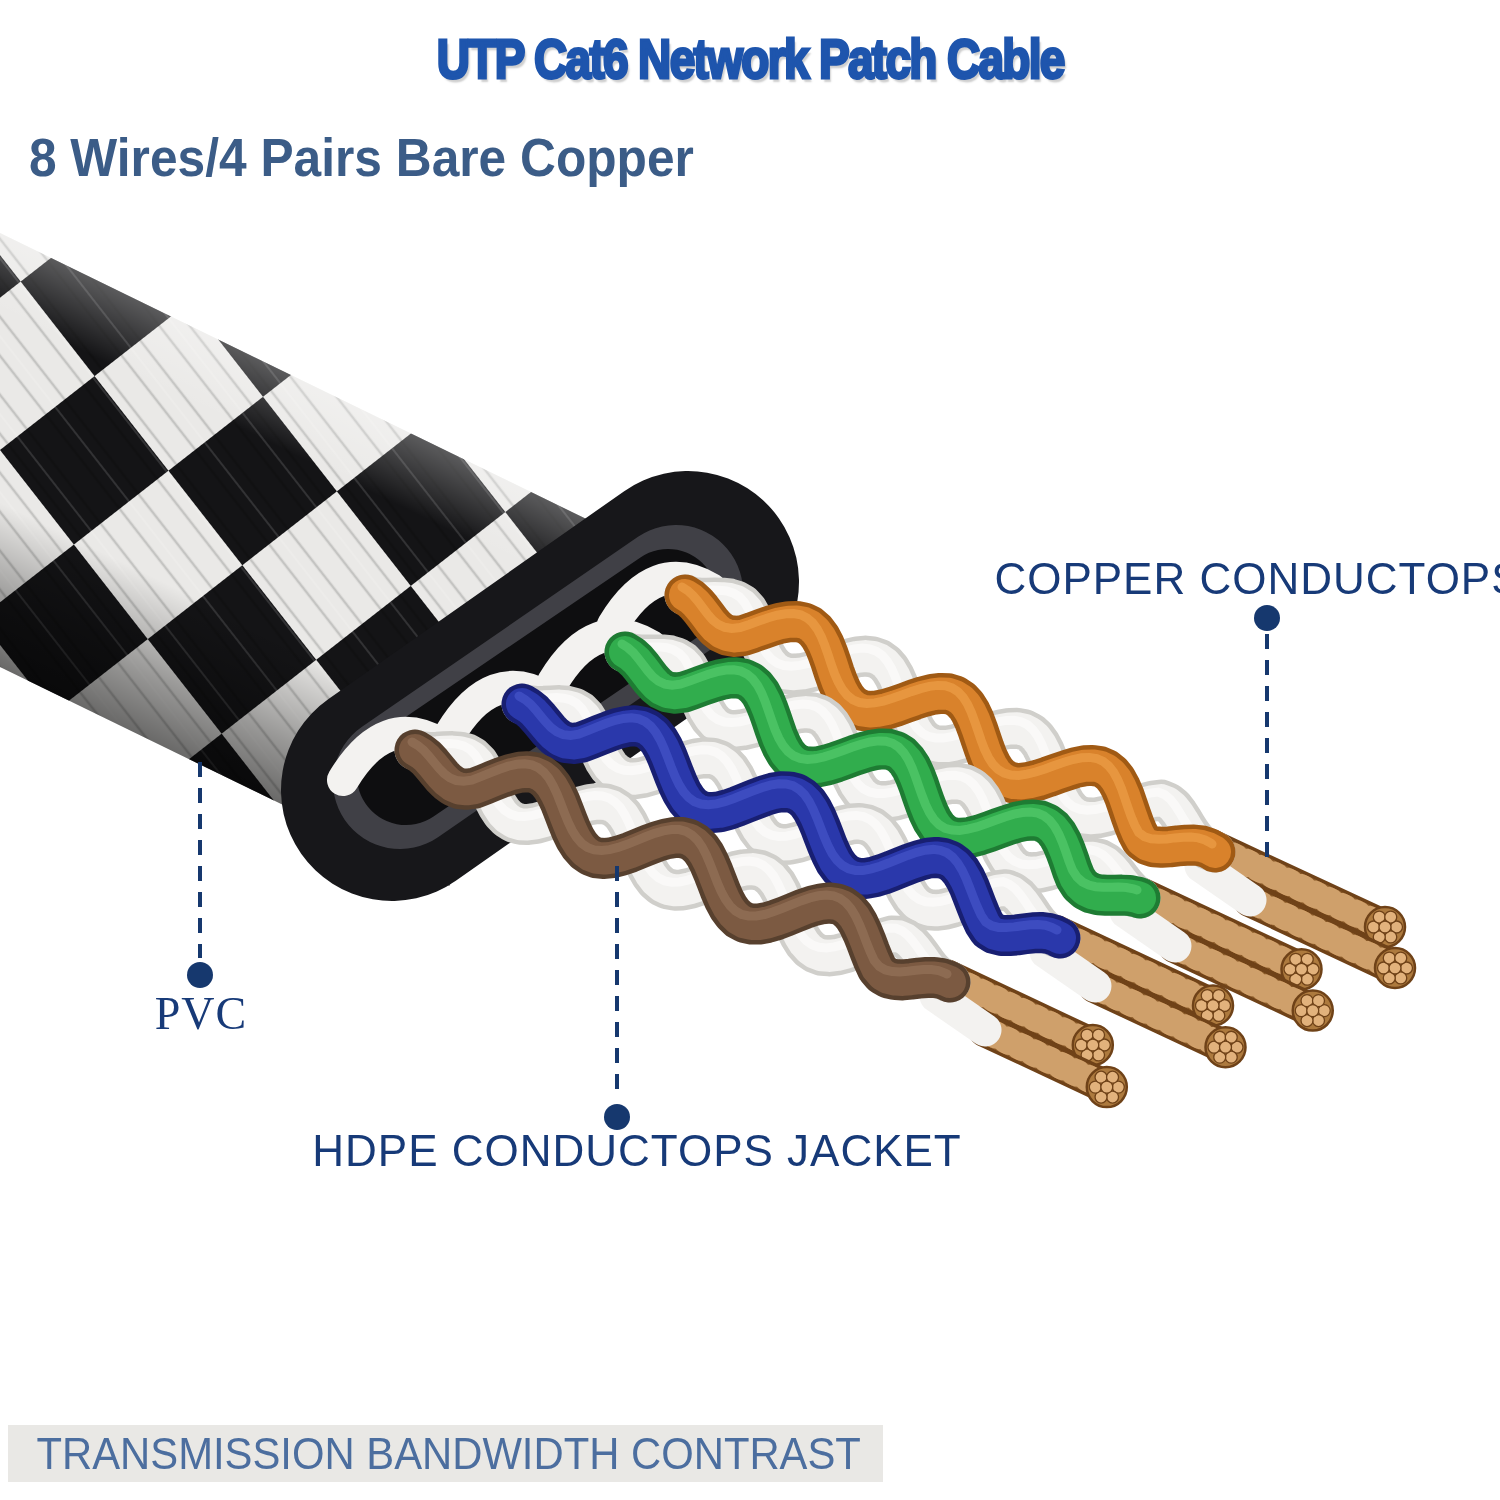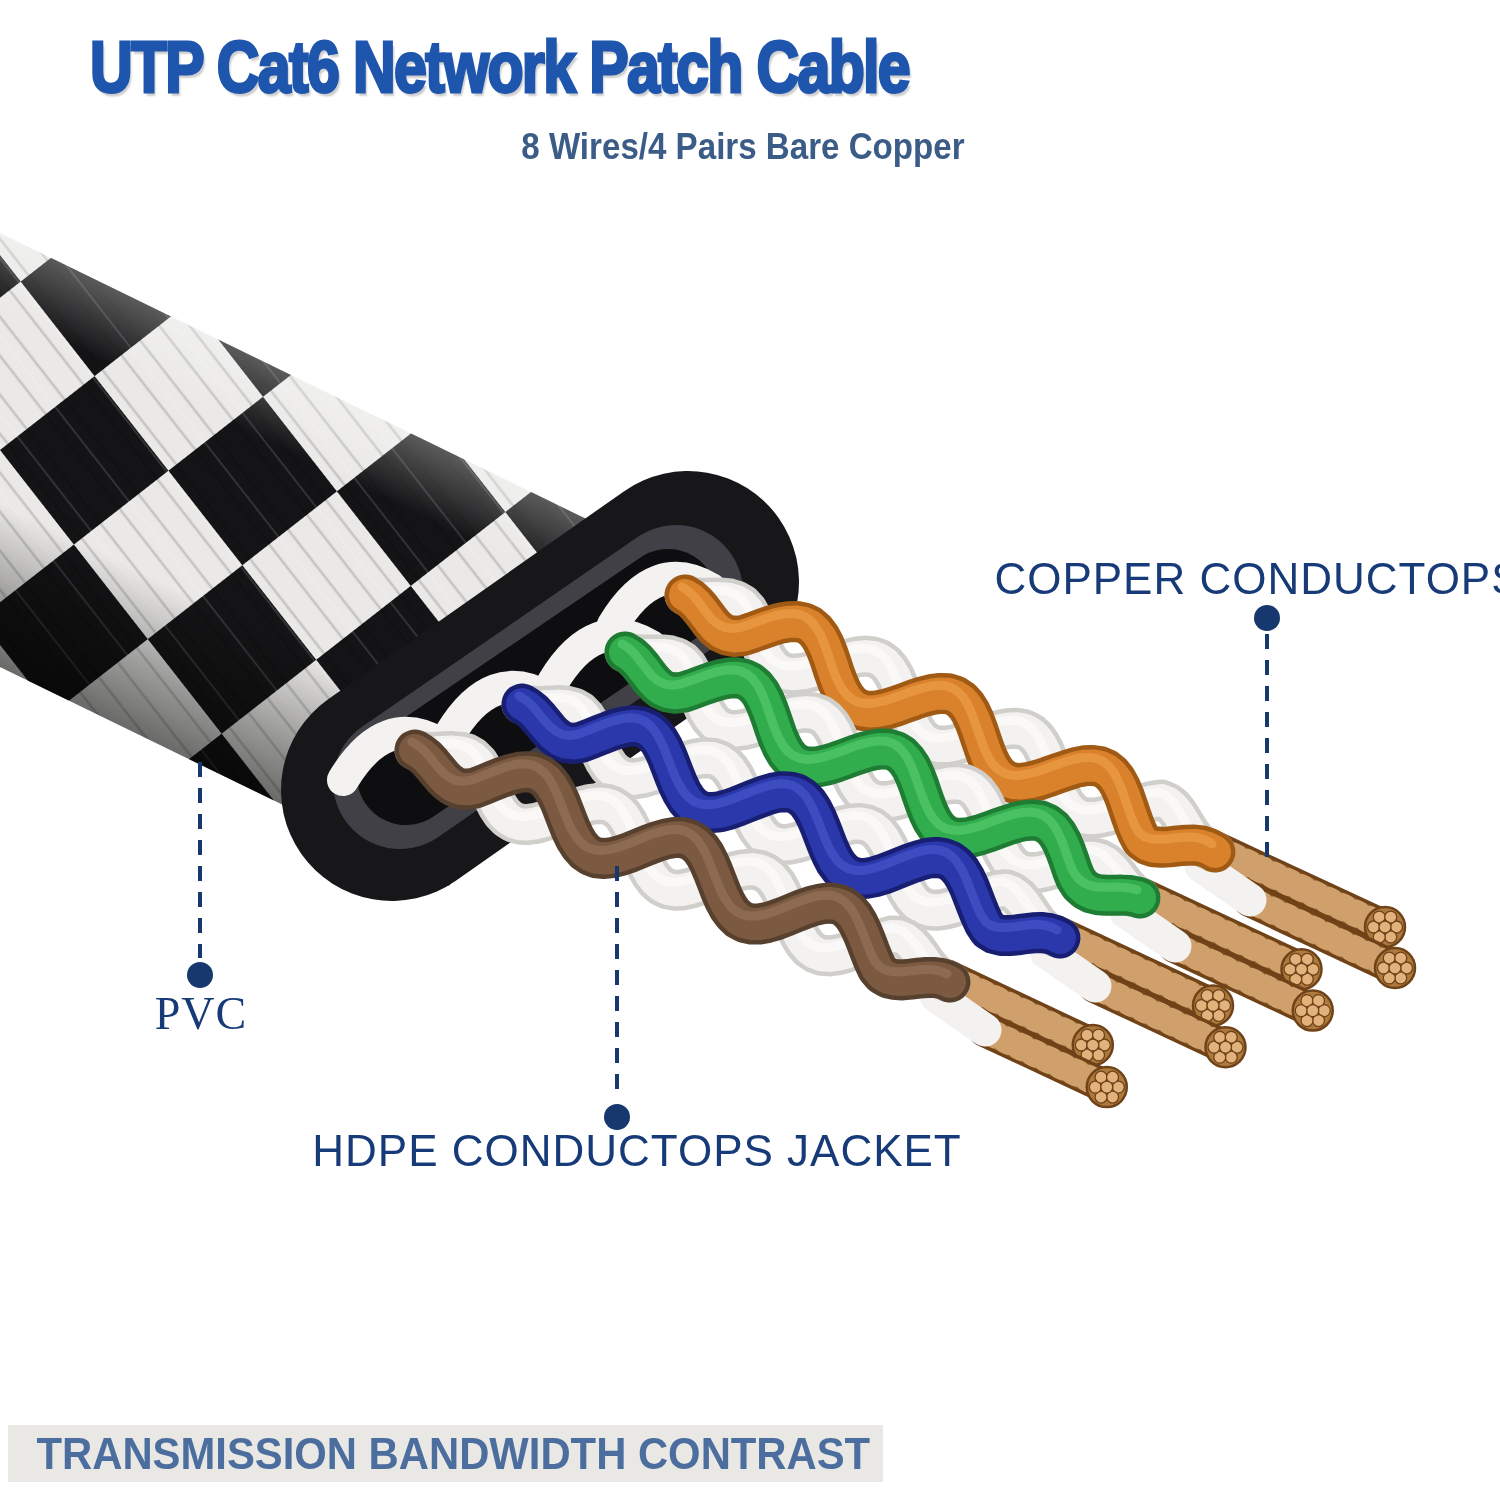--- a/index.html
+++ b/index.html
@@ -1,32 +1,32 @@
 <!DOCTYPE html>
 <html><head>
 <meta charset="utf-8">
 <style>
   html,body{margin:0;padding:0;background:#fff;}
   .stage{position:relative;width:1500px;height:1500px;background:#ffffff;overflow:hidden;
          font-family:"Liberation Sans",sans-serif;}
-  .title{position:absolute;left:0;right:0;top:26px;
-         font-size:72px;font-weight:bold;color:#1e55ad;-webkit-text-stroke:3px #1e55ad;
+  .title{position:absolute;left:0;right:0;top:26px;text-align:center;
+         font-size:56px;font-weight:bold;color:#1e55ad;-webkit-text-stroke:3px #1e55ad;
          letter-spacing:-2px;text-shadow:3px 4px 2px rgba(125,125,125,.38);white-space:nowrap;}
   .title>span{display:inline-block;transform:scaleX(.82);transform-origin:center;}
-  .subtitle{position:absolute;left:0;right:14px;top:126px;text-align:center;
-            font-size:36px;font-weight:bold;color:#3b5c87;white-space:nowrap;}
+  .subtitle{position:absolute;left:0;right:14px;top:126px;text-align:left;
+            font-size:54px;font-weight:bold;color:#3b5c87;white-space:nowrap;}
   .subtitle>span{display:inline-block;transform:scaleX(.92);transform-origin:center;}
   svg.scene{position:absolute;left:0;top:0;}
   .callout{position:absolute;transform:translate(-50%,-50%);color:#173a78;
            font-size:44px;font-weight:400;letter-spacing:1px;white-space:nowrap;}
   .callout.copper{left:1258px;top:579px;}
   .callout.pvc{left:201px;top:1013px;font-size:46px;font-family:Liberation Serif, serif;}
   .callout.hdpe{left:637px;top:1151px;}
   .banner{position:absolute;left:8px;top:1425px;width:875px;height:57px;
-          background:#e9e8e5;color:#4c6e9f;font-size:44px;font-weight:bold;
+          background:#e9e8e5;color:#4c6e9f;font-size:44px;font-weight:normal;
           line-height:57px;white-space:nowrap;}
   .banner>span{display:inline-block;padding-left:30px;transform:scaleX(.95);transform-origin:left center;}
 </style>
 </head>
 <body>
 
 <div class="stage">
 
   <div class="title"><span>UTP Cat6 Network Patch Cable</span></div>
   <div class="subtitle"><span>8 Wires/4 Pairs Bare Copper</span></div>

